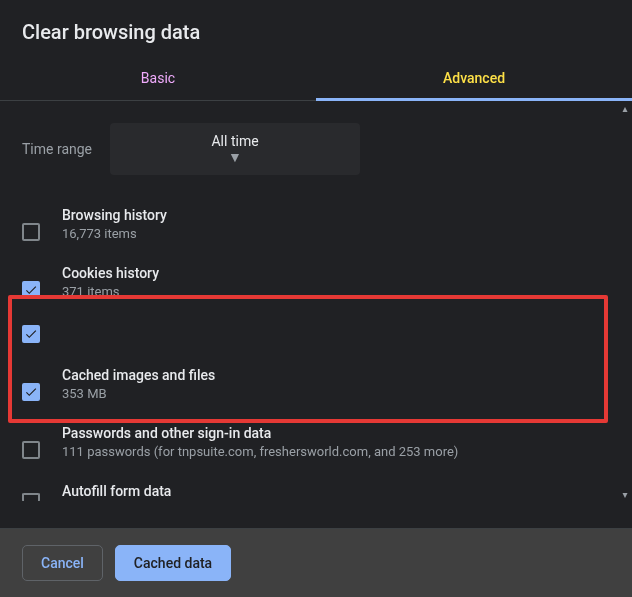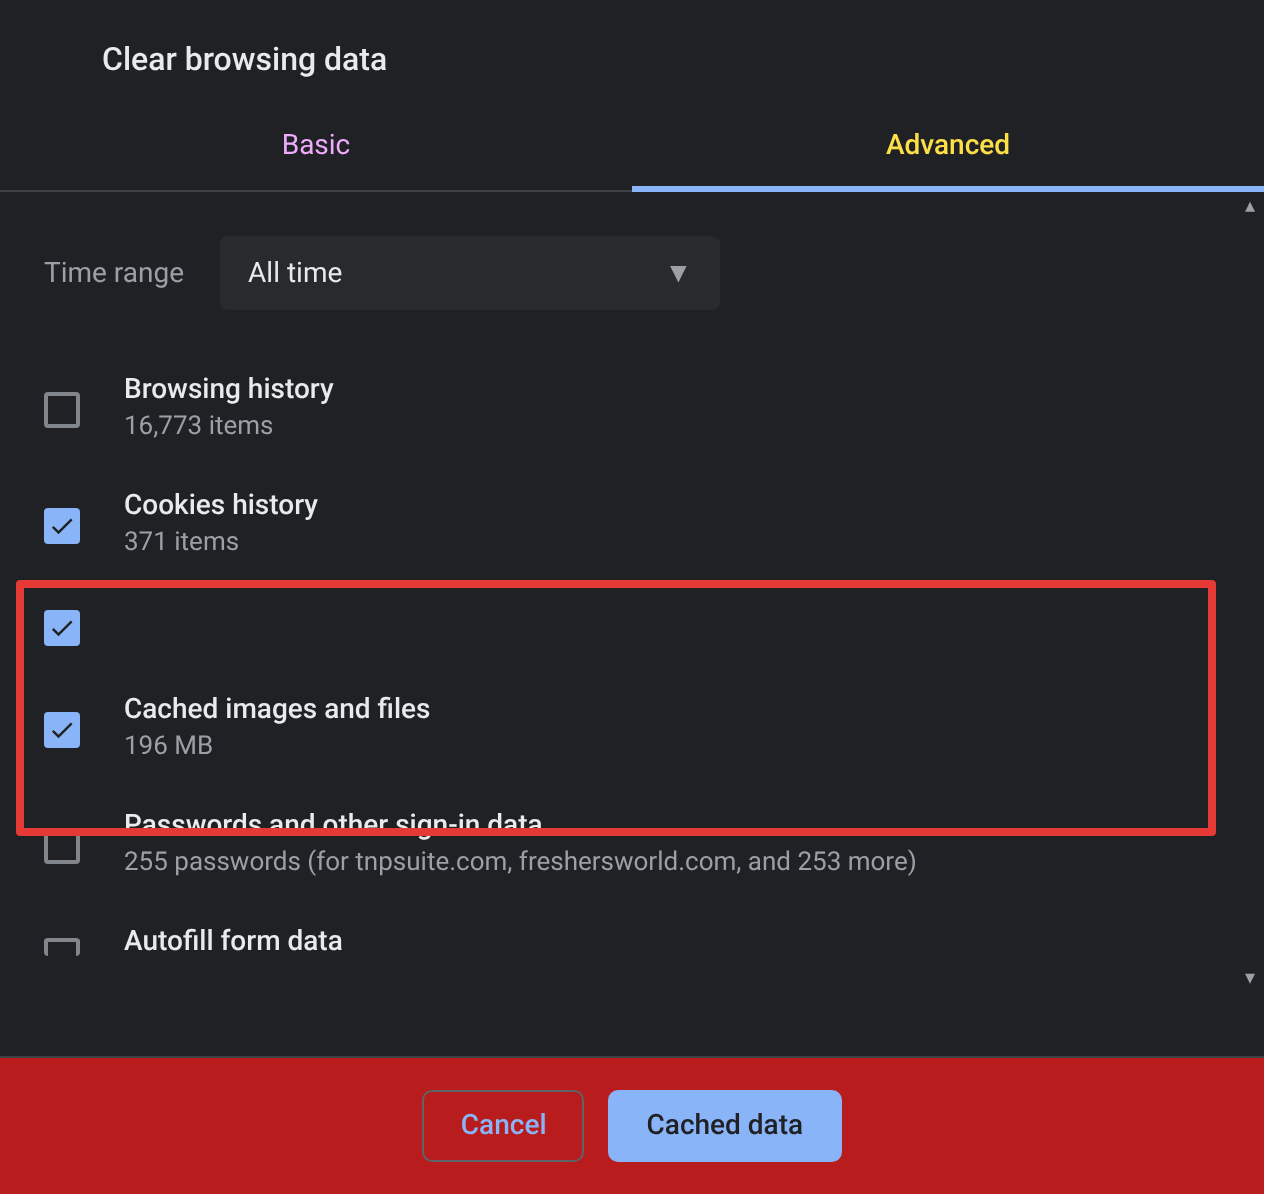--- a/index.html
+++ b/index.html
@@ -7,24 +7,23 @@
     width: 632px;
     height: 597px;
     background: #202124;
     font-family: "Segoe UI", Roboto, Arial, sans-serif;
     color: #e8eaed;
     overflow: hidden;
     position: relative;
   }
   .dialog-title {
     padding: 20px 22px 14px;
-    font-size: 16px;
-    font-weight: 500;
-    color: #e8eaed;
-    margin-left: 29px;
+    font-size: 20px;
+    font-weight: 500;
+    color: #e8eaed;
   }
   .tabs {
     display: flex;
     border-bottom: 1px solid #3c4043;
   }
   .tab {
     flex: 1;
     text-align: center;
     padding: 12px 0 14px;
     font-size: 14px;
@@ -80,27 +79,28 @@
     background: #292a2d;
     border-radius: 4px;
     padding: 10px 14px;
     width: 250px;
     display: flex;
     align-items: center;
     justify-content: space-between;
     color: #e8eaed;
     font-size: 14px;
     cursor: pointer;
+    flex-direction: column;
   }
   .select .chev {
     color: #9aa0a6;
   }
   .opt-row {
     display: flex;
-    align-items: center;
+    align-items: flex-end;
     gap: 22px;
     padding: 10px 0 14px;
   }
   .chk {
     width: 18px;
     height: 18px;
     border: 2px solid #80868b;
     border-radius: 2px;
     margin-top: 2px;
     flex-shrink: 0;
@@ -140,23 +140,23 @@
     width: 600px;
     height: 128px;
     pointer-events: none;
   }
   .footer {
     position: absolute;
     left: 0; right: 0; bottom: 0;
     border-top: 1px solid #3c4043;
     padding: 16px 22px;
     display: flex;
-    justify-content: center;
+    justify-content: flex-start;
     gap: 12px;
-    background: #b91c1c;
+    background: #404040;
   }
   .btn {
     padding: 9px 18px;
     border-radius: 5px;
     font-size: 14px;
     cursor: pointer;
     font-weight: 500;
   }
   .btn-cancel {
     border: 1px solid #5f6368;
@@ -222,31 +222,31 @@
     </div>
 
     <div class="opt-row">
       <div class="chk checked">
         <svg width="14" height="14" viewBox="0 0 24 24">
             <path fill="#202124" d="M9 16.17 4.83 12l-1.42 1.41L9 19 21 7l-1.41-1.41z"></path>
           </svg>
       </div>
       <div class="opt-text">
         <div class="title">Cached images and files</div>
-        <div class="sub">196 MB</div>
+        <div class="sub">353 MB</div>
       </div>
     </div>
 
     <div class="opt-row">
       <div class="chk">
         
       </div>
       <div class="opt-text">
         <div class="title">Passwords and other sign-in data</div>
-        <div class="sub">255 passwords (for tnpsuite.com, freshersworld.com, and 253 more)</div>
+        <div class="sub">111 passwords (for tnpsuite.com, freshersworld.com, and 253 more)</div>
       </div>
     </div>
 
     <div class="opt-row" style="padding-bottom:0;">
       <div class="chk half">
         
       </div>
       <div class="opt-text">
         <div class="title">Autofill form data</div>
       </div>

